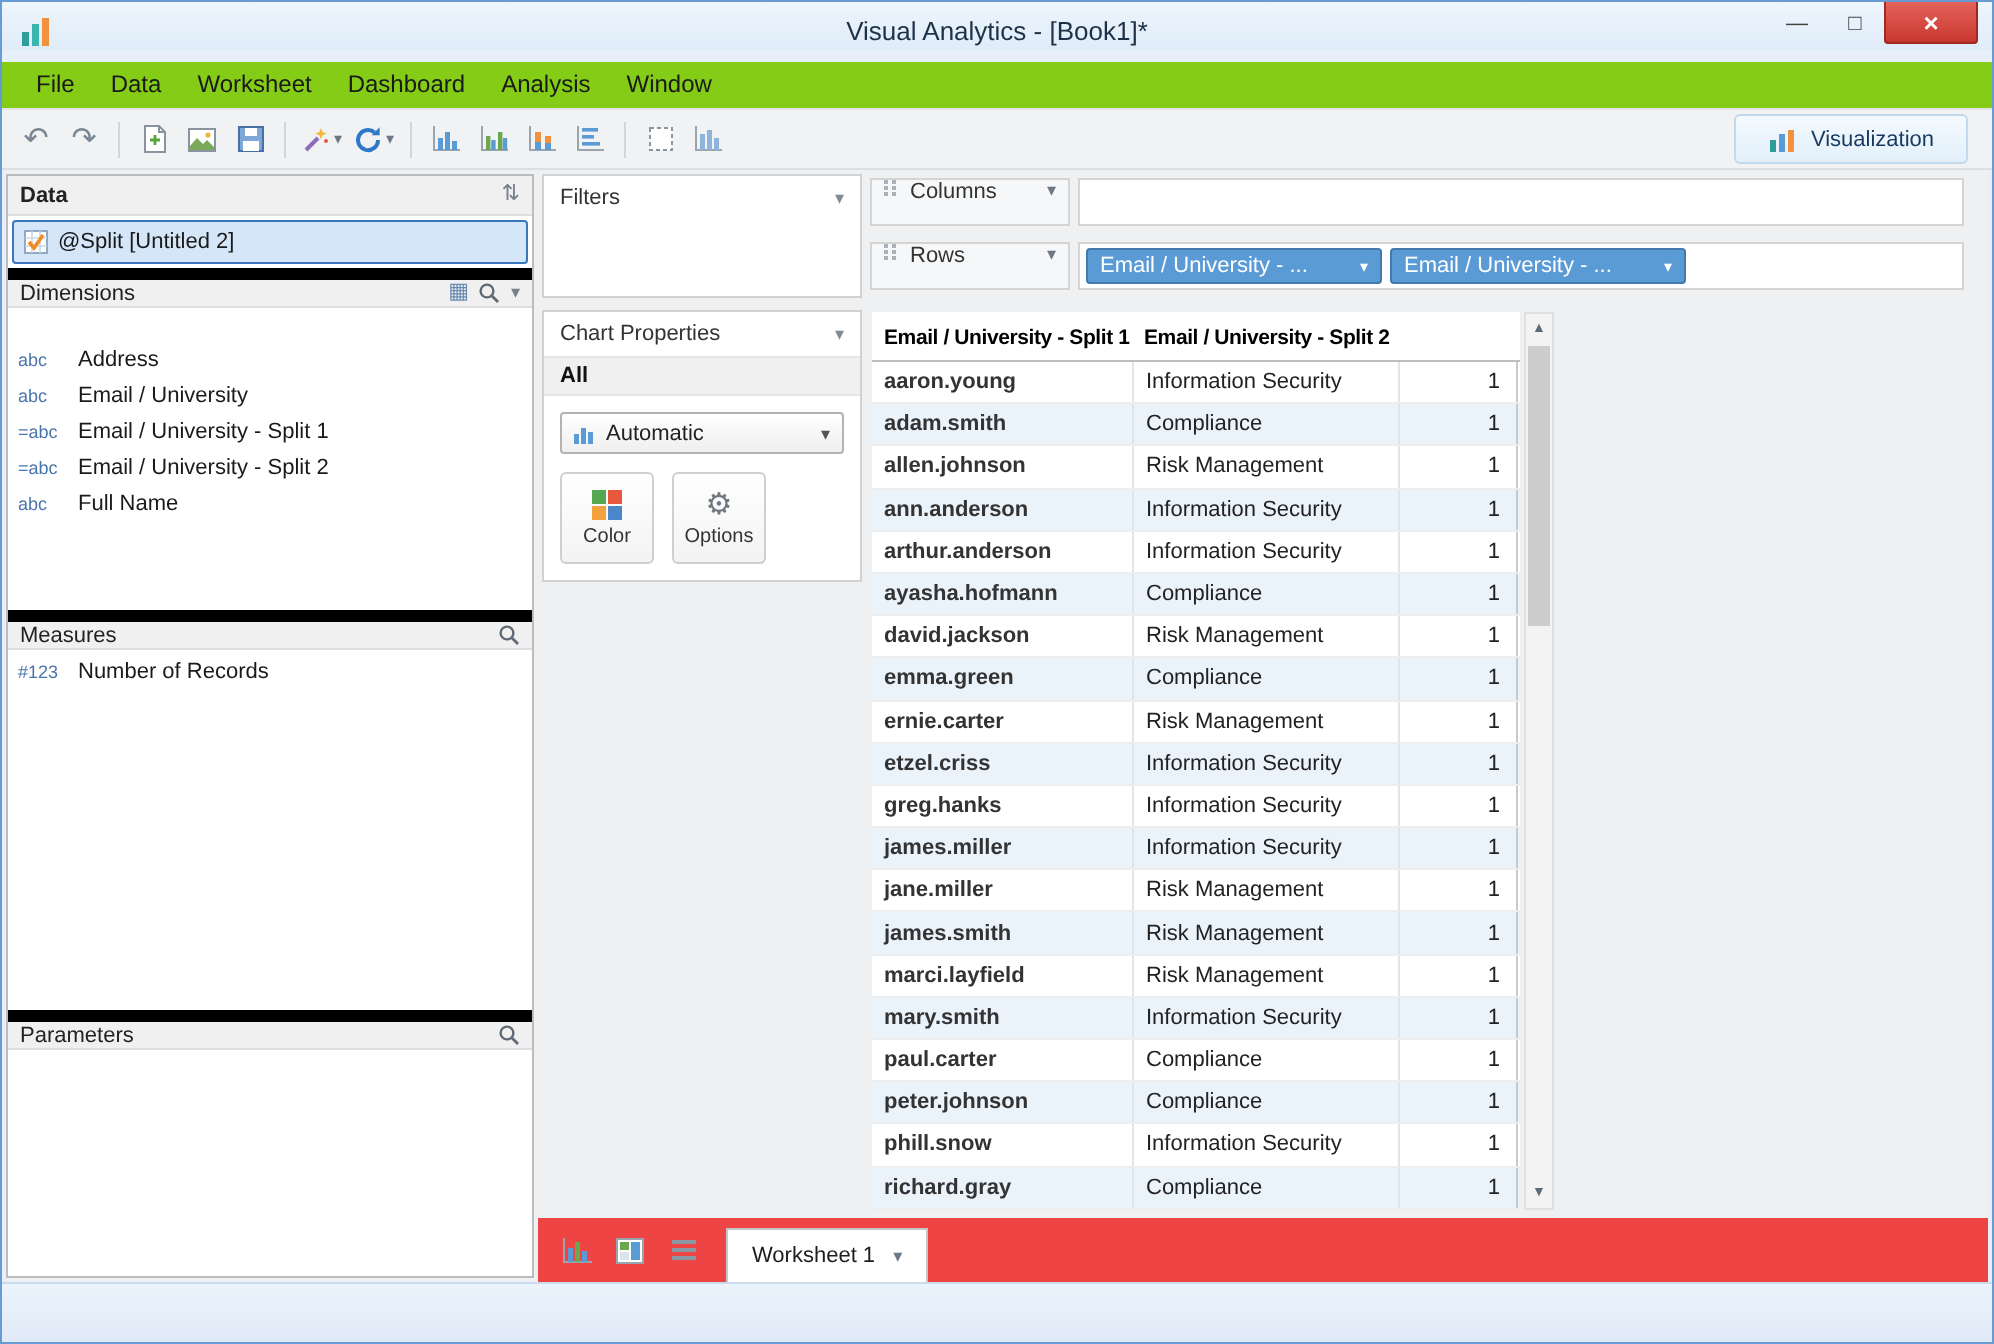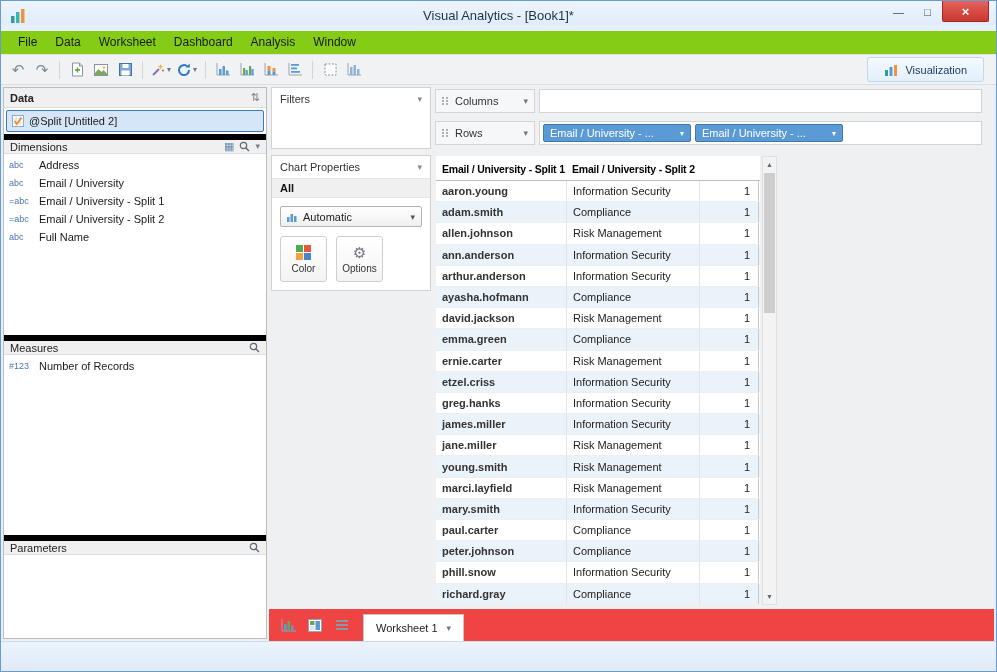--- a/index.html
+++ b/index.html
@@ -31,21 +31,21 @@
 
   
   .left-panel{position:absolute;left:0;top:2px;width:264px;height:552px;background:#fff;border:1px solid #bcbcbc;display:flex;flex-direction:column}
   .sect-h{height:20px;background:#f0f0f1;border-top:6px solid #000000;border-bottom:1px solid #dedede;display:flex;align-items:center;padding:0 6px;font-size:11px;color:#222;gap:5px;flex:none}
   .sect-h .sp{flex:1}
   .sect-h.first{border-top:none}
   .bold{font-weight:bold}
   .hicon{color:#76818c;font-size:11px;line-height:1}
   .ds-row{height:26px;flex:none;display:flex;align-items:center;padding:2px 2px}
   .ds-box{flex:1;height:22px;border:1px solid #3a77bd;background:#d5e6f9;border-radius:2px;display:flex;align-items:center;gap:5px;padding:0 5px;font-size:11px;color:#1a1a1a}
-  .dim-list{height:181px;flex:none;overflow:hidden;padding-top:2px}
+  .dim-list{height:151px;flex:none;overflow:hidden;padding-top:17px}
   .meas-list{height:180px;flex:none;overflow:hidden;padding-top:2px}
   .par-body{flex:1;background:#fff}
   .field-row{height:18px;display:flex;align-items:center;padding:0 5px;gap:3px;font-size:11px;color:#1a1a1a}
   .ficon{color:#4a76ac;font-size:9px;flex:none;width:27px;overflow:hidden}
 
   
   .middle{position:absolute;left:268px;top:2px;width:160px}
   .card{background:#fff;border:1px solid #d2d2d2;margin-bottom:6px}
   .card-h{height:22px;display:flex;align-items:center;padding:0 8px;font-size:11px;color:#333}
   .card-h .caret{margin-left:auto;color:#818c96;font-size:9px}
@@ -55,21 +55,21 @@
   .mark-dd{height:21px;border:1px solid #b3b3b3;background:linear-gradient(#fff,#efefef);border-radius:2px;display:flex;align-items:center;gap:6px;padding:0 6px;font-size:11px;color:#222}
   .mark-dd .caret{margin-left:auto;font-size:9px;color:#555}
   .btn-row{display:flex;gap:9px;margin-top:9px}
   .card-btn{width:47px;height:46px;border:1px solid #cfcfcf;background:linear-gradient(#fff,#f3f3f3);border-radius:3px;display:flex;flex-direction:column;align-items:center;justify-content:center;gap:3px;font-size:10px;color:#333}
   .color-grid{display:grid;grid-template-columns:7px 7px;grid-template-rows:7px 7px;gap:1px}
   .gear{font-size:15px;color:#6f7680;line-height:1}
 
   
   .shelf-row{position:absolute;left:432px;right:12px;height:24px;display:flex;gap:4px}
   .cols-row{top:4px}.rows-row{top:36px}
-  .shelf-label{width:100px;flex:none;background:#f6f7f8;border:1px solid #d4d4d4;display:flex;align-items:center;padding:0 6px;font-size:11px;color:#333;gap:6px}
+  .shelf-label{width:100px;flex:none;background:#f6f7f8;border:1px solid #d4d4d4;display:flex;padding:0 6px;font-size:11px;color:#333;gap:6px}
   .shelf-label .caret{margin-left:auto;font-size:9px;color:#6c7884}
   .grip{position:relative;width:7px;height:9px;flex:none}
   .grip::before{content:"";position:absolute;left:0;top:0;width:2px;height:2px;background:#aab1b9;box-shadow:0 3px 0 #aab1b9,0 6px 0 #aab1b9,4px 0 0 #aab1b9,4px 3px 0 #aab1b9,4px 6px 0 #aab1b9}
   .shelf-box{flex:1;background:#fff;border:1px solid #d4d4d4;display:flex;align-items:center;gap:4px;padding:2px 3px}
   .pill{width:148px;height:18px;flex:none;background:#5b9bd5;border:1px solid #4379ad;border-radius:2px;color:#fff;font-size:11px;display:flex;align-items:center;padding:0 6px;gap:6px}
   .pill .plabel{flex:1;white-space:nowrap;overflow:hidden}
   .pill .caret{font-size:8px;color:#fff}
 
   
   .dtable{position:absolute;left:433px;top:71px;width:324px;height:449px;background:#fff;overflow:hidden}
@@ -463,21 +463,21 @@
     <div class="tc c3">1</div>
   </div>
 
   <div class="trow">
     <div class="tc c1">jane.miller</div>
     <div class="tc c2">Risk Management</div>
     <div class="tc c3">1</div>
   </div>
 
   <div class="trow">
-    <div class="tc c1">young.smith</div>
+    <div class="tc c1">james.smith</div>
     <div class="tc c2">Risk Management</div>
     <div class="tc c3">1</div>
   </div>
 
   <div class="trow">
     <div class="tc c1">marci.layfield</div>
     <div class="tc c2">Risk Management</div>
     <div class="tc c3">1</div>
   </div>
 

